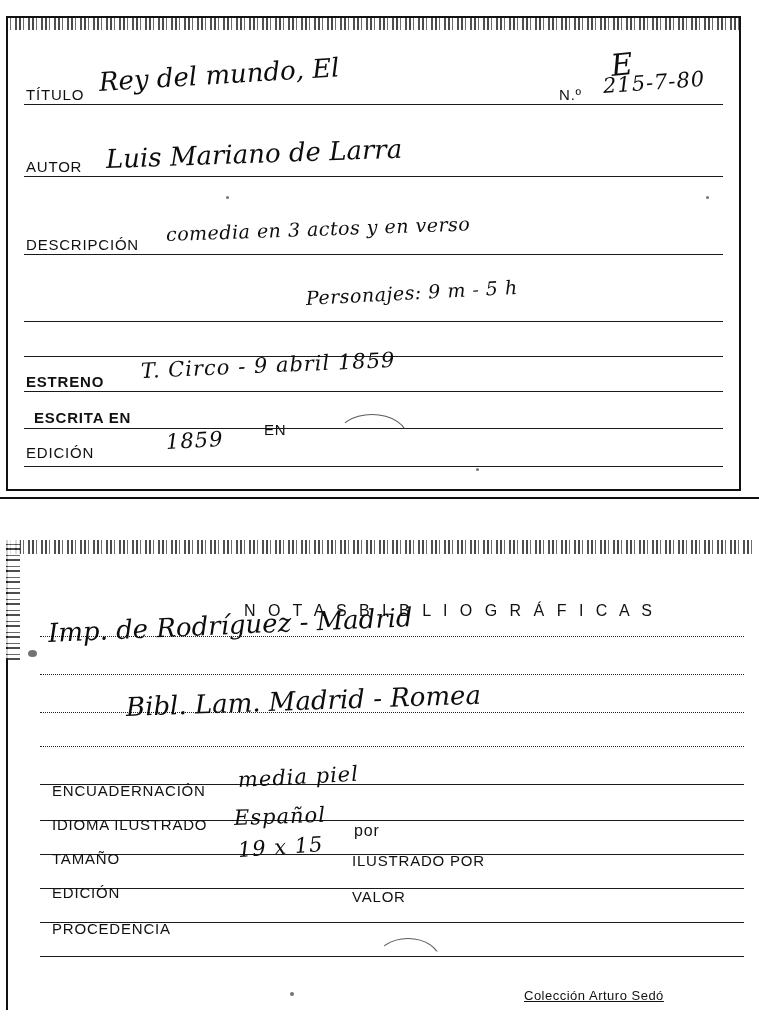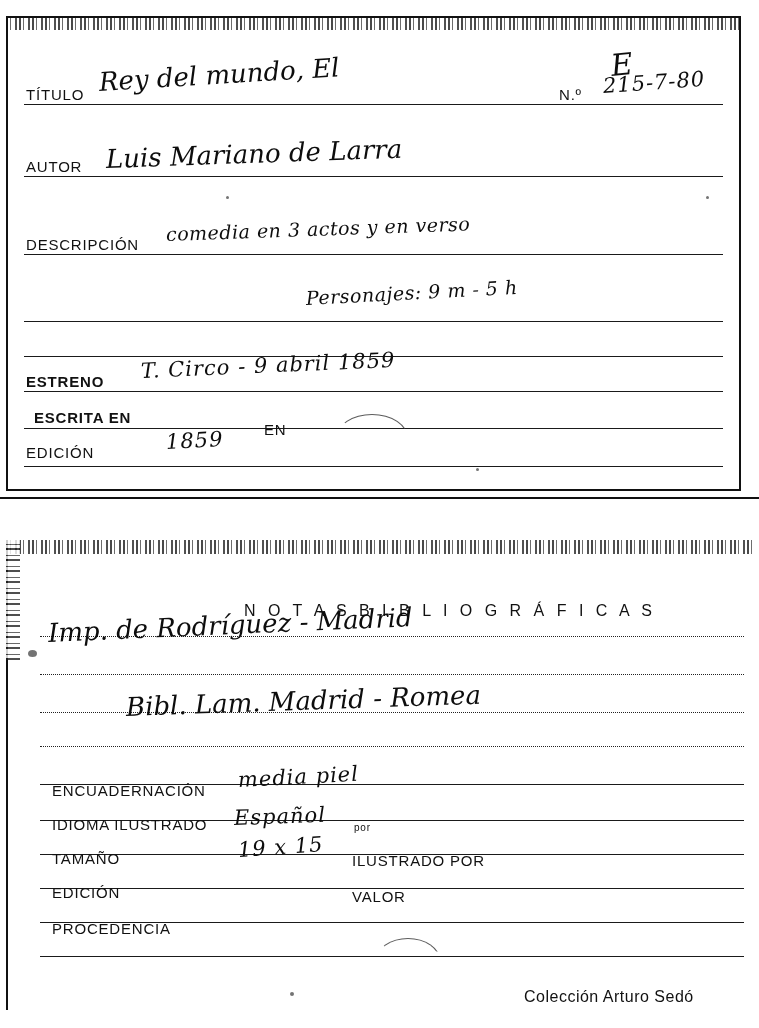--- a/index.html
+++ b/index.html
@@ -56,21 +56,21 @@
 
   
   .lbl {
     position: absolute;
     font-size: 15px;
     letter-spacing: 0.8px;
     color: #111;
     white-space: nowrap;
     font-family: "Liberation Sans", sans-serif;
   }
-  .lbl.sm { font-size: 10px; }
+  .lbl.sm { font-size: 16px; }
 
   
   .hand {
     position: absolute;
     font-family: "DejaVu Serif", serif;
     font-style: italic;
     color: #0d0d0d;
     white-space: nowrap;
     transform-origin: left center;
   }
@@ -89,23 +89,24 @@
   
   .notas-title {
     position: absolute;
     font-size: 16px;
     letter-spacing: 4px;
     color: #111;
   }
 
   .collection {
     position: absolute;
-    font-size: 16px;
+    font-size: 13px;
     letter-spacing: .5px;
     color: #111;
+    text-decoration: underline;
   }
 
   
   .gap-strip {
     position: absolute;
     left: 0;
     width: 759px;
     background: #ffffff;
   }
 

